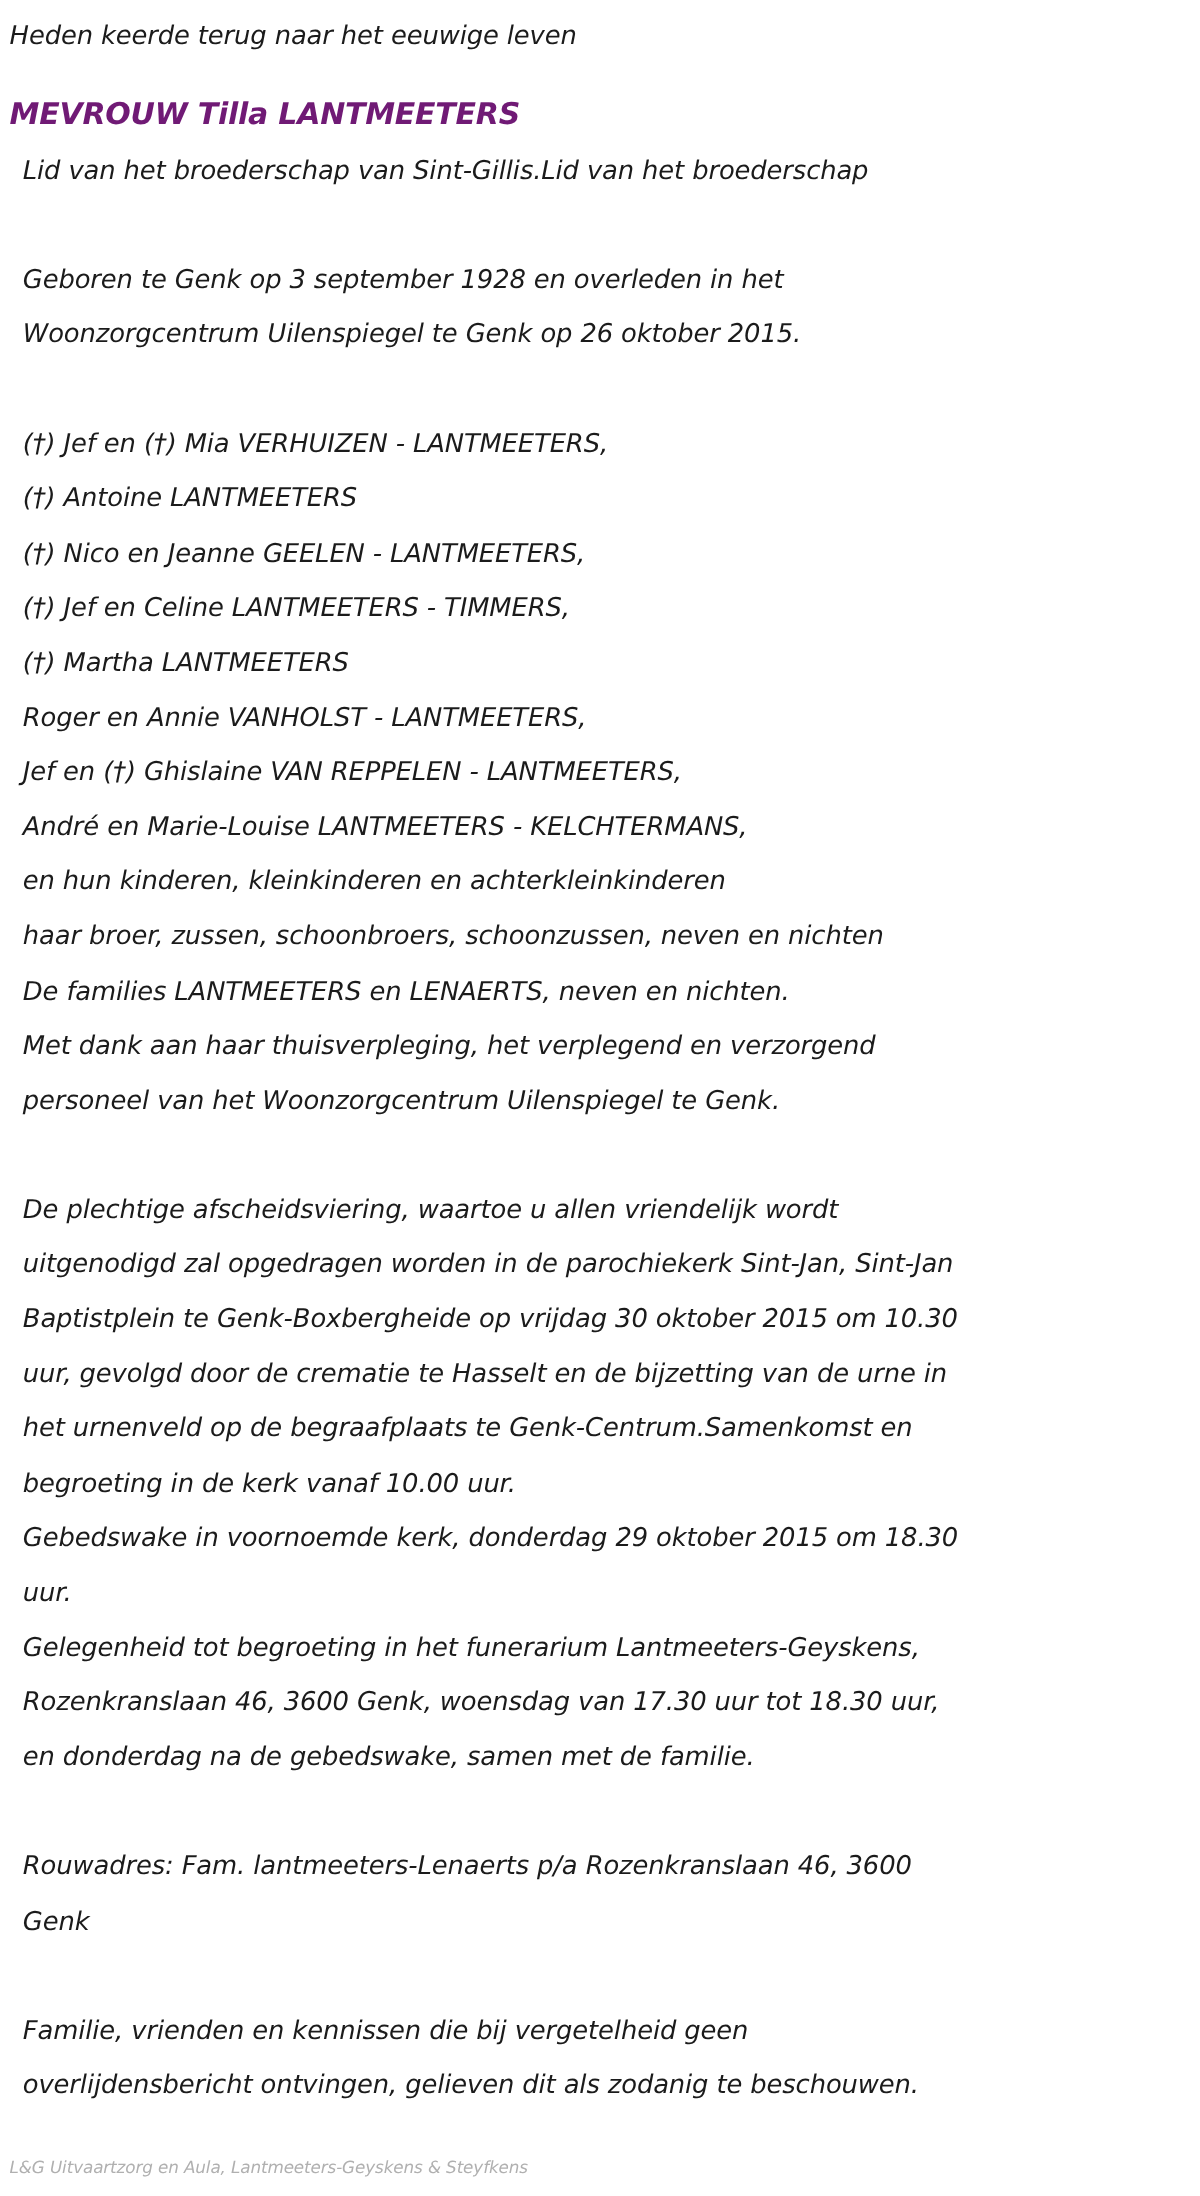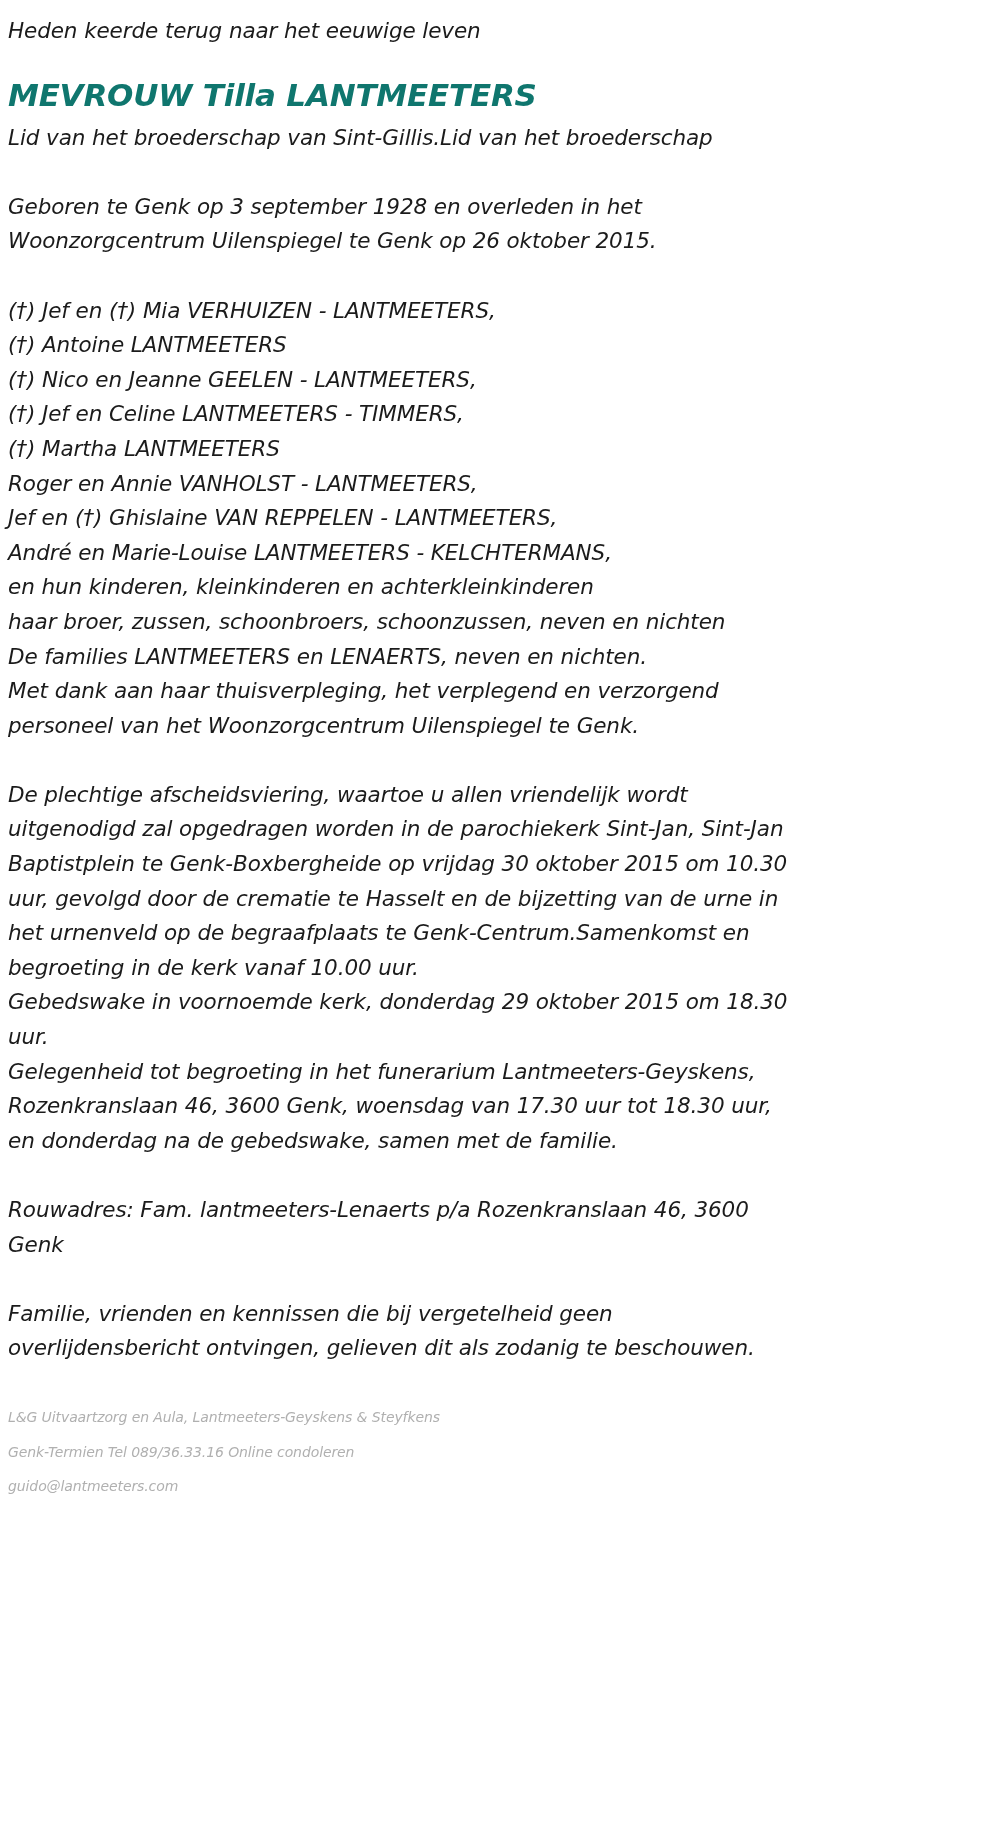--- a/index.html
+++ b/index.html
@@ -29,32 +29,32 @@
     line-height: 34.6px;
     letter-spacing: -0.1px;
     color: #1b1b1b;
   }
   .intro-line {
     font-size: 21.5px;
     line-height: 34.6px;
     margin: 0 0 2px 0;
   }
   h1.deceased-name {
-    font-size: 31px;
+    font-size: 25px;
     line-height: 40px;
     font-weight: bold;
     letter-spacing: -0.2px;
     margin: 26px 0 6px 0;
-    color: #0f766e;
+    color: #701a75;
   }
   .block {
     margin: 0;
   }
   .block p {
-    margin: 0;
+    margin: 11px;
   }
   .line {
     white-space: pre-wrap;
   }
   .spacer {
     height: 34.6px;
   }
   .footer {
     margin-top: 34px;
     font-size: 14px;

